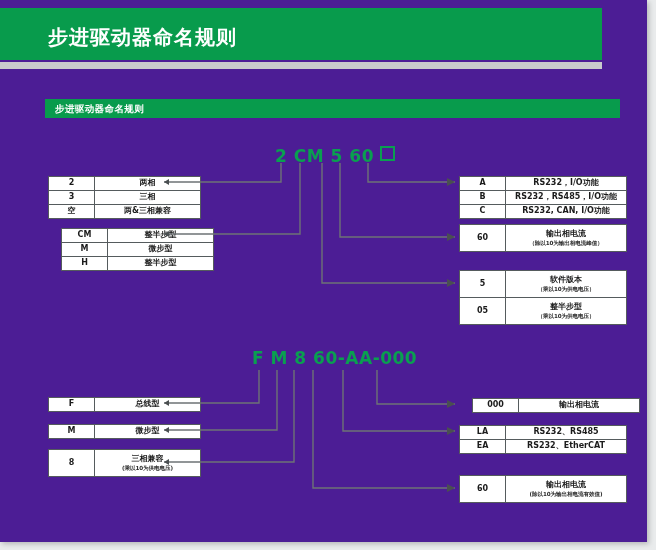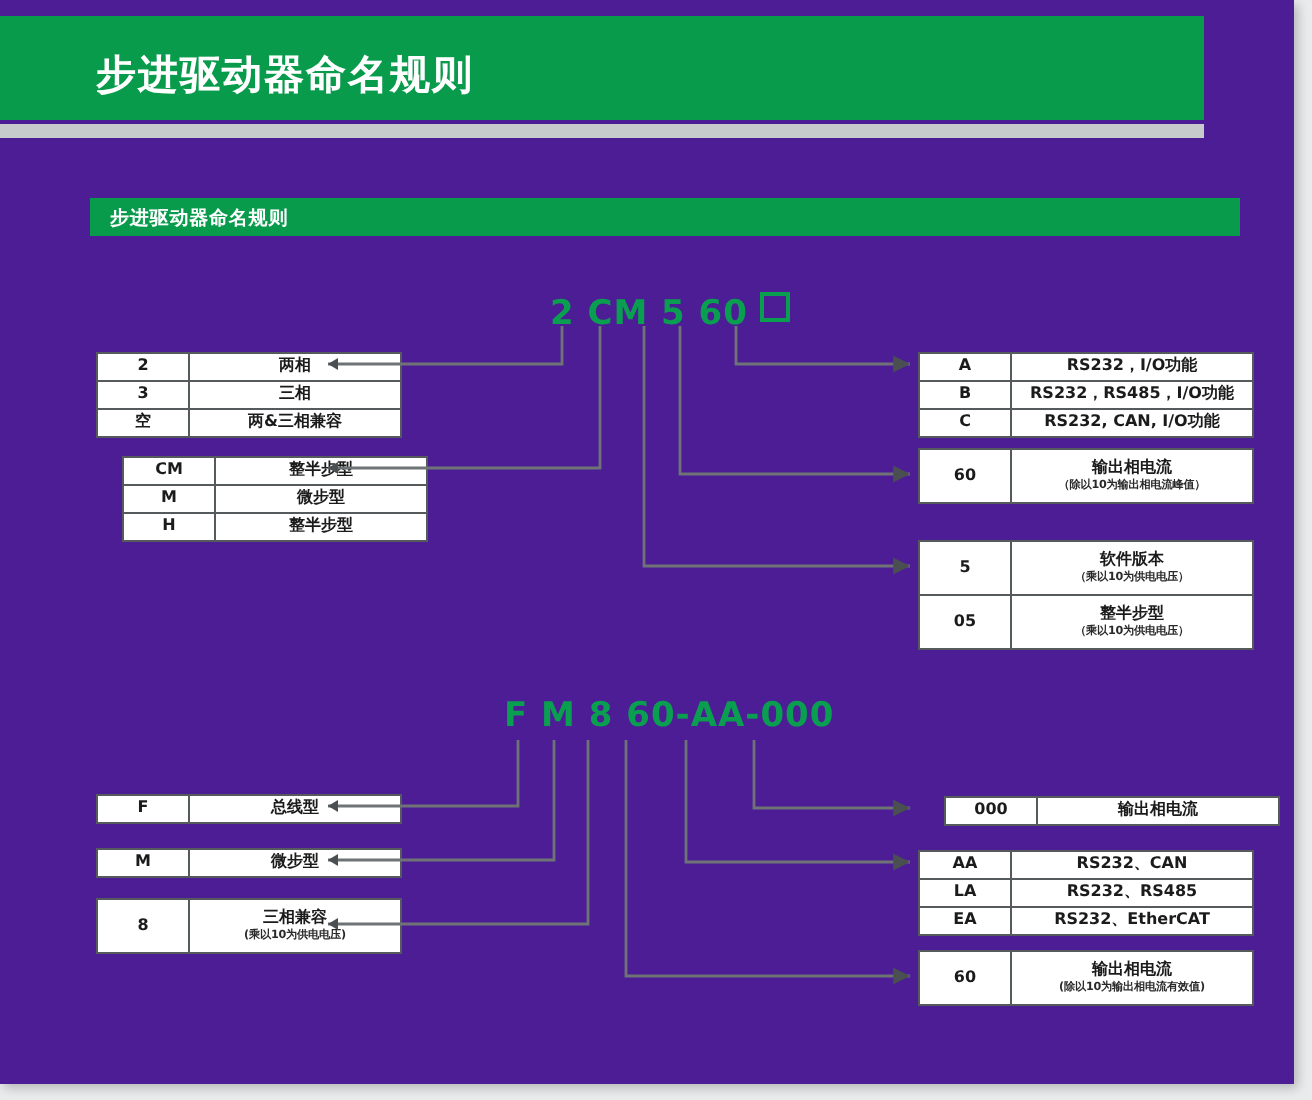--- a/index.html
+++ b/index.html
@@ -209,24 +209,20 @@
     <tbody>
         <tr>
       <td class="code-col">000</td>
       <td class="desc-wide">输出相电流</td>
     </tr>
   </tbody>
     </table>
 
   <table class="tbl" style="left:459px;top:425px;">
     <tbody>
-        <tr>
-      <td class="code-col">AA</td>
-      <td class="desc-wide">RS232、CAN</td>
-    </tr>
     <tr>
       <td class="code-col">LA</td>
       <td class="desc-wide">RS232、RS485</td>
     </tr>
     <tr>
       <td class="code-col">EA</td>
       <td class="desc-wide">RS232、EtherCAT</td>
     </tr>
   </tbody>
     </table>

